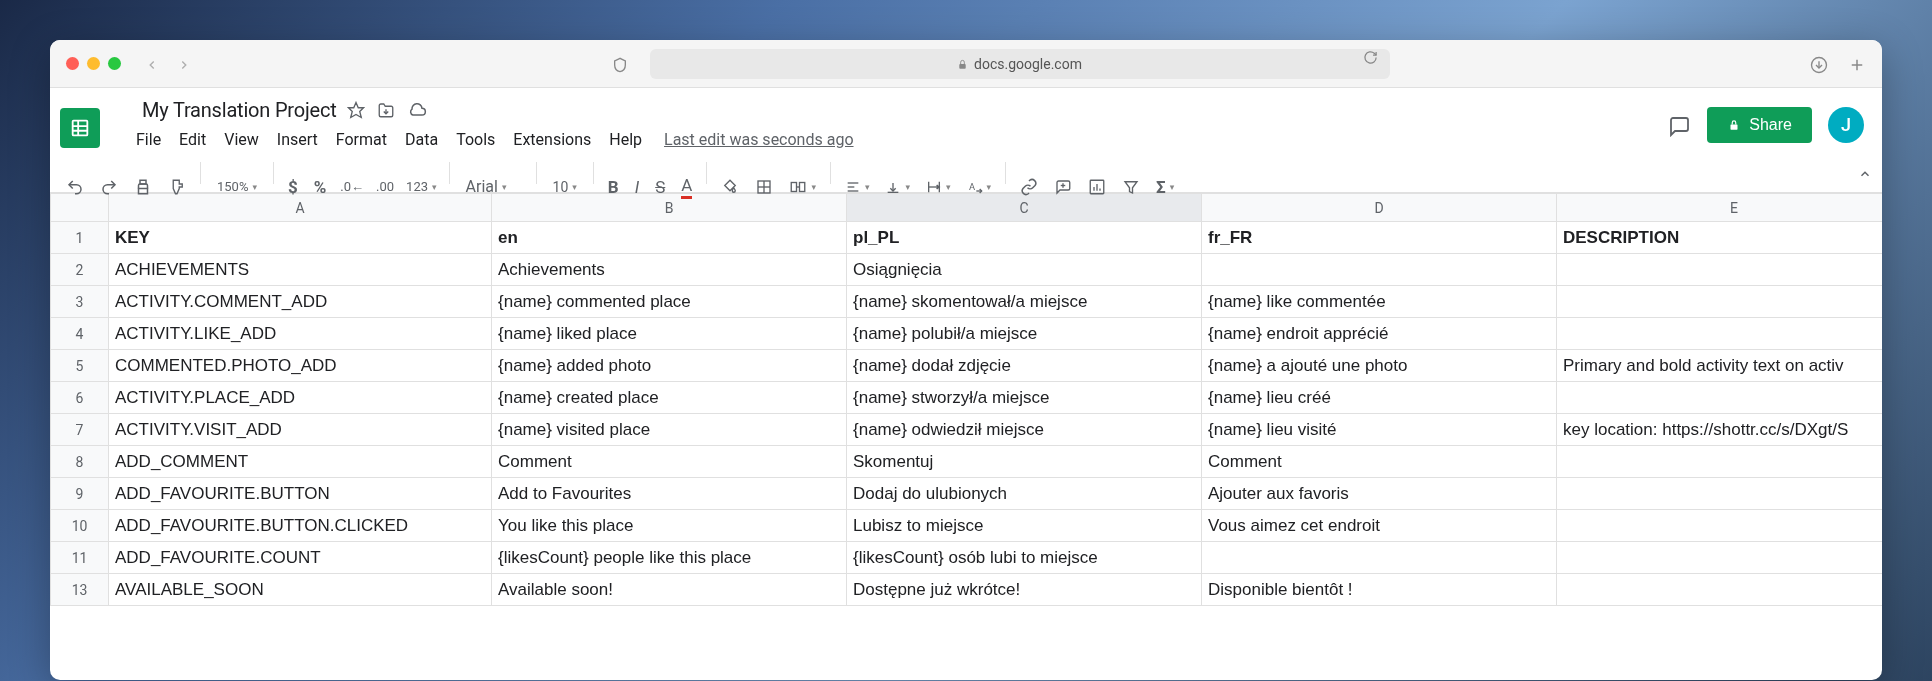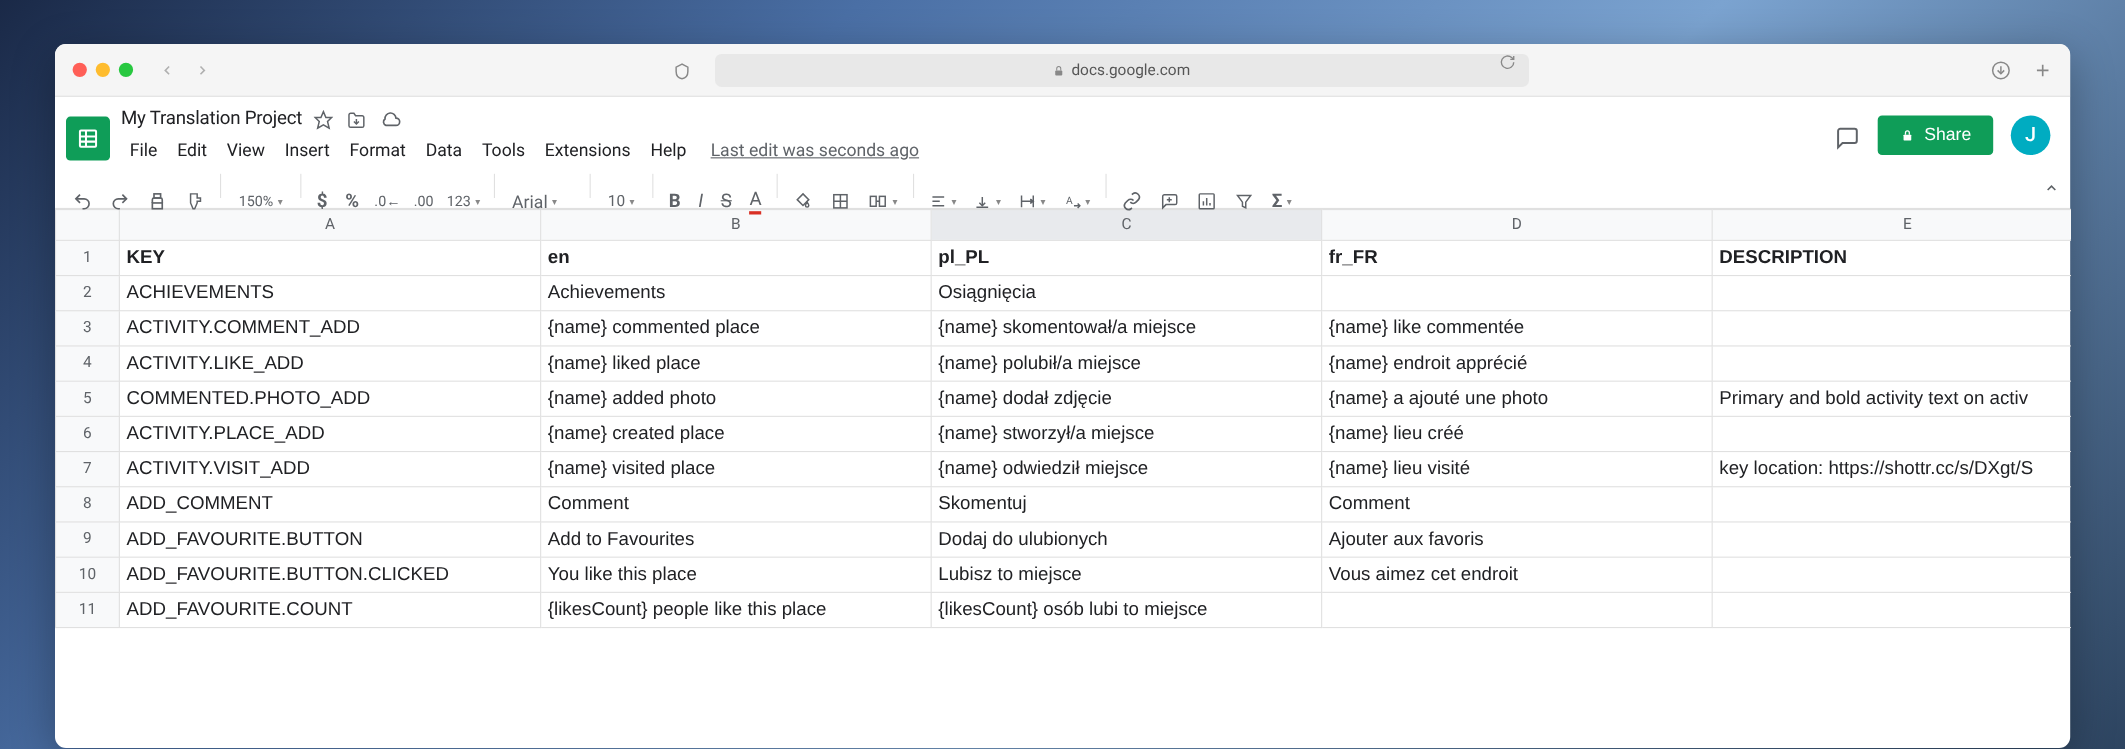--- a/index.html
+++ b/index.html
@@ -67,23 +67,23 @@
 .sheets-logo {
   width: 40px; height: 40px;
   background: #0f9d58;
   border-radius: 4px;
   display: flex; align-items: center; justify-content: center;
   margin-top: 6px;
 }
 .sheets-logo svg { width: 22px; height: 22px; }
 .header-center { flex: 1; }
 .title-row { display: flex; align-items: center; gap: 10px; padding-top: 2px; }
-.doc-title { font-size: 17px; color: #202124; letter-spacing: -0.2px; }
+.doc-title { font-size: 20px; color: #202124; letter-spacing: -0.2px; margin-left: 32px; }
 .title-icons { display: flex; gap: 12px; color: #5f6368; font-size: 16px; }
-.menu-row { display: flex; gap: 2px; padding-top: 4px; align-items: center; }
+.menu-row { display: flex; gap: 2px; padding-top: 4px; align-items: center; margin-left: 18px; }
 .menu-item { font-size: 16px; color: #202124; padding: 4px 8px; cursor: pointer; border-radius: 4px; }
 .last-edit { font-size: 16px; color: #5f6368; text-decoration: underline; margin-left: 12px; cursor: pointer; }
 .header-right { display: flex; align-items: center; gap: 16px; }
 .comment-ic { color: #5f6368; font-size: 24px; cursor: pointer; }
 .share-btn {
   background: #0f9d58;
   color: #fff;
   border: none;
   padding: 9px 20px;
   border-radius: 4px;
@@ -542,18 +542,26 @@
               <td class="cell"></td>
             </tr>
             <tr>
               <td class="row-head">11</td>
               <td class="cell">ADD_FAVOURITE.COUNT</td>
               <td class="cell">{likesCount} people like this place</td>
               <td class="cell">{likesCount} osób lubi to miejsce</td>
               <td class="cell"></td>
               <td class="cell"></td>
             </tr>
+            <tr>
+              <td class="row-head">13</td>
+              <td class="cell">AVAILABLE_SOON</td>
+              <td class="cell">Available soon!</td>
+              <td class="cell">Dostępne już wkrótce!</td>
+              <td class="cell">Disponible bientôt !</td>
+              <td class="cell"></td>
+            </tr>
           </tbody>
       </table>
     </div>
   </div>
 
 </div>
 
 </body></html>

